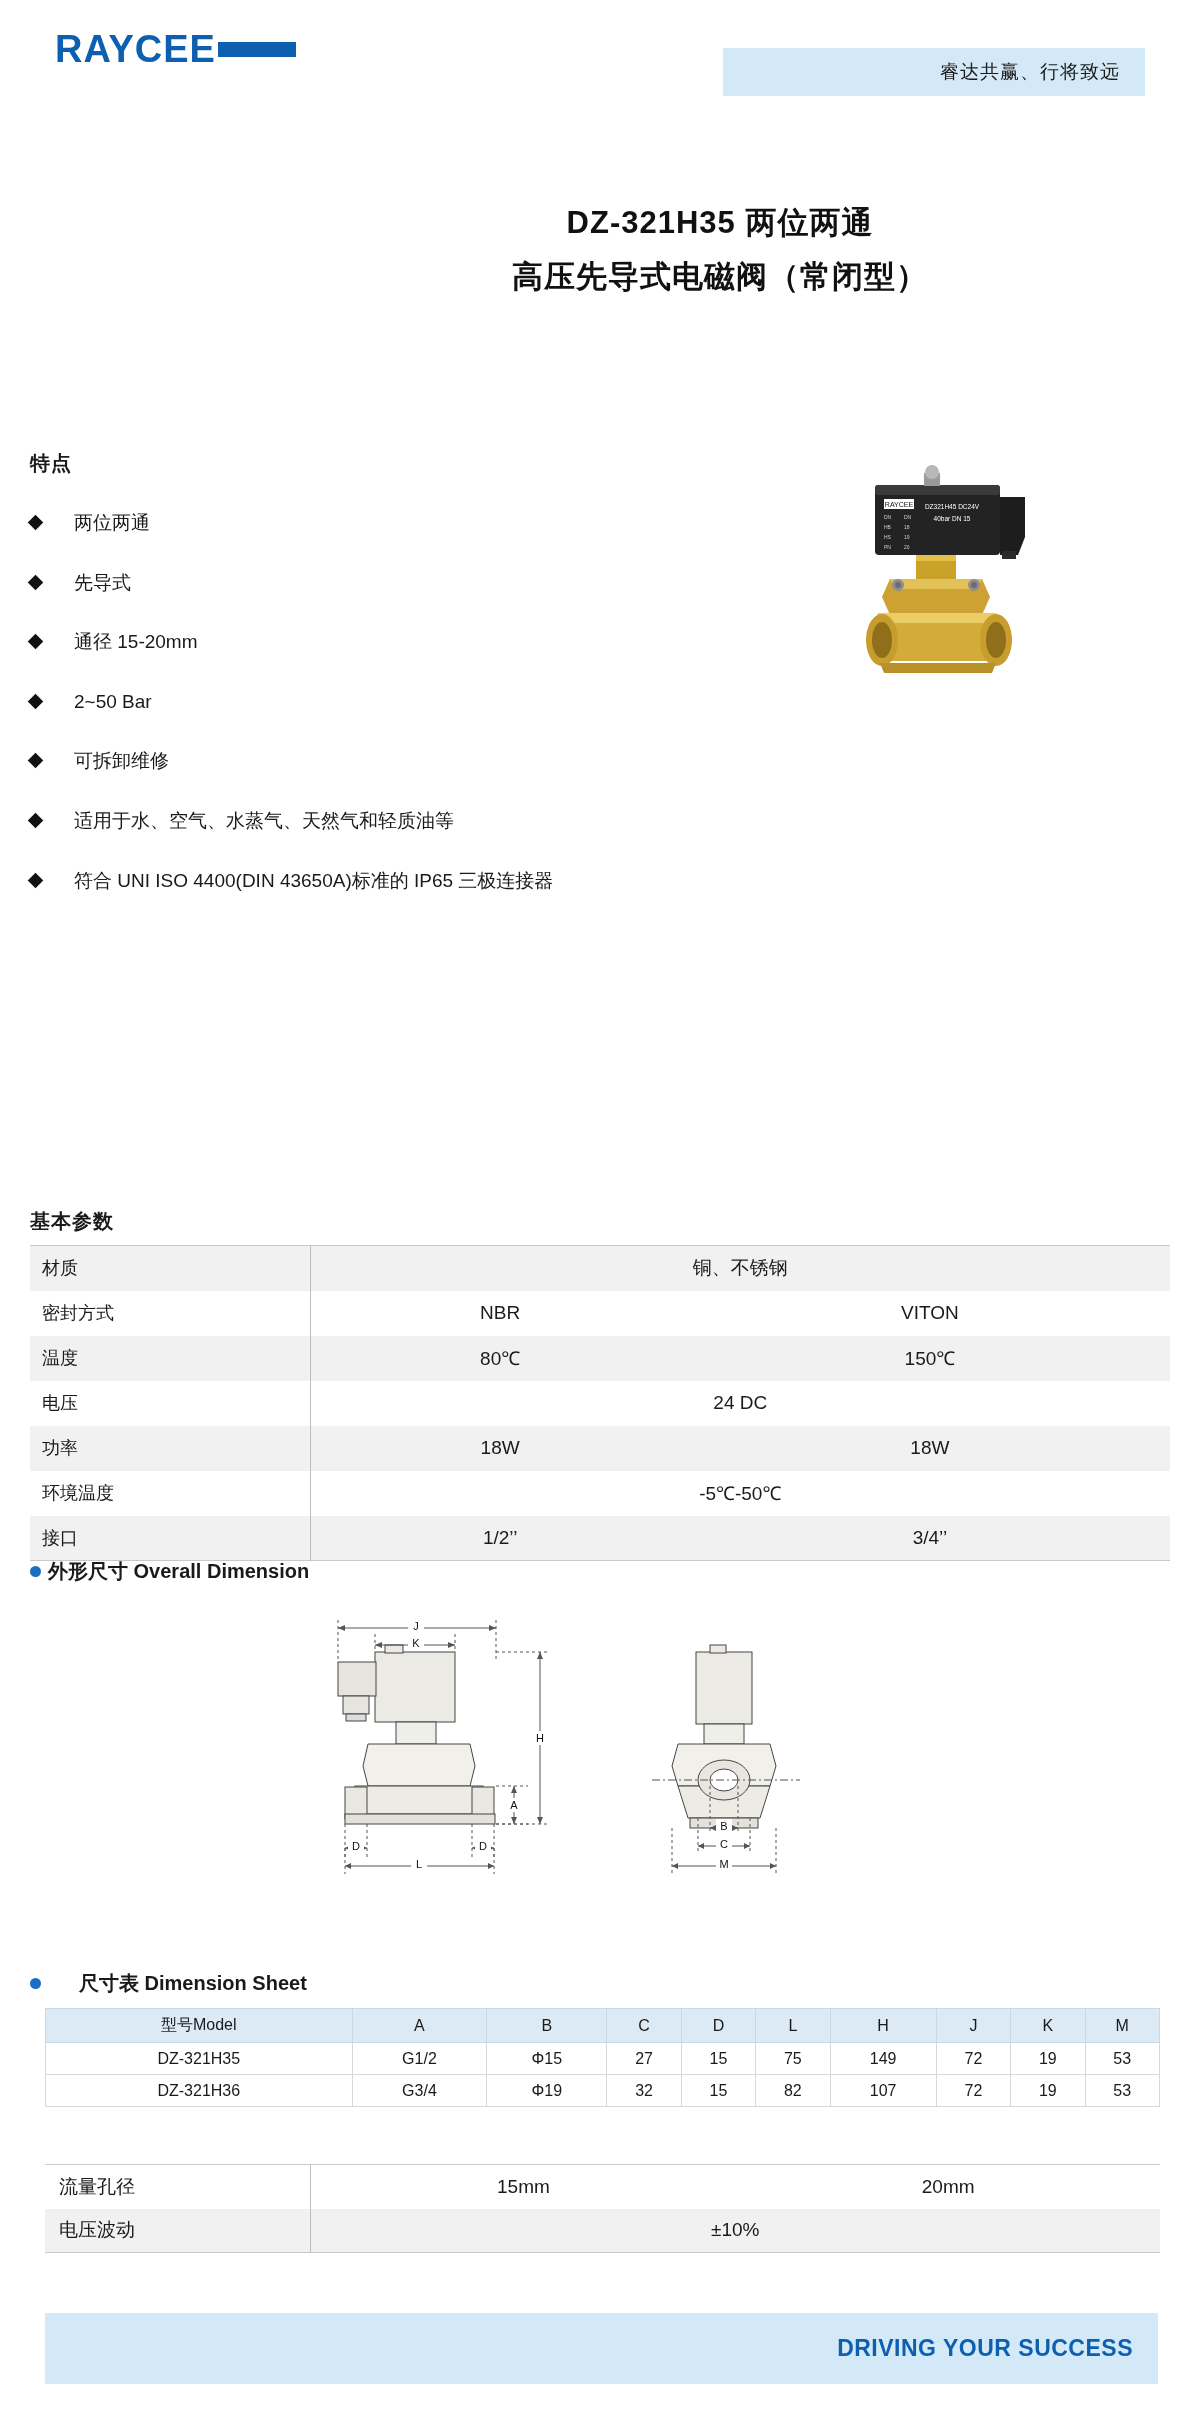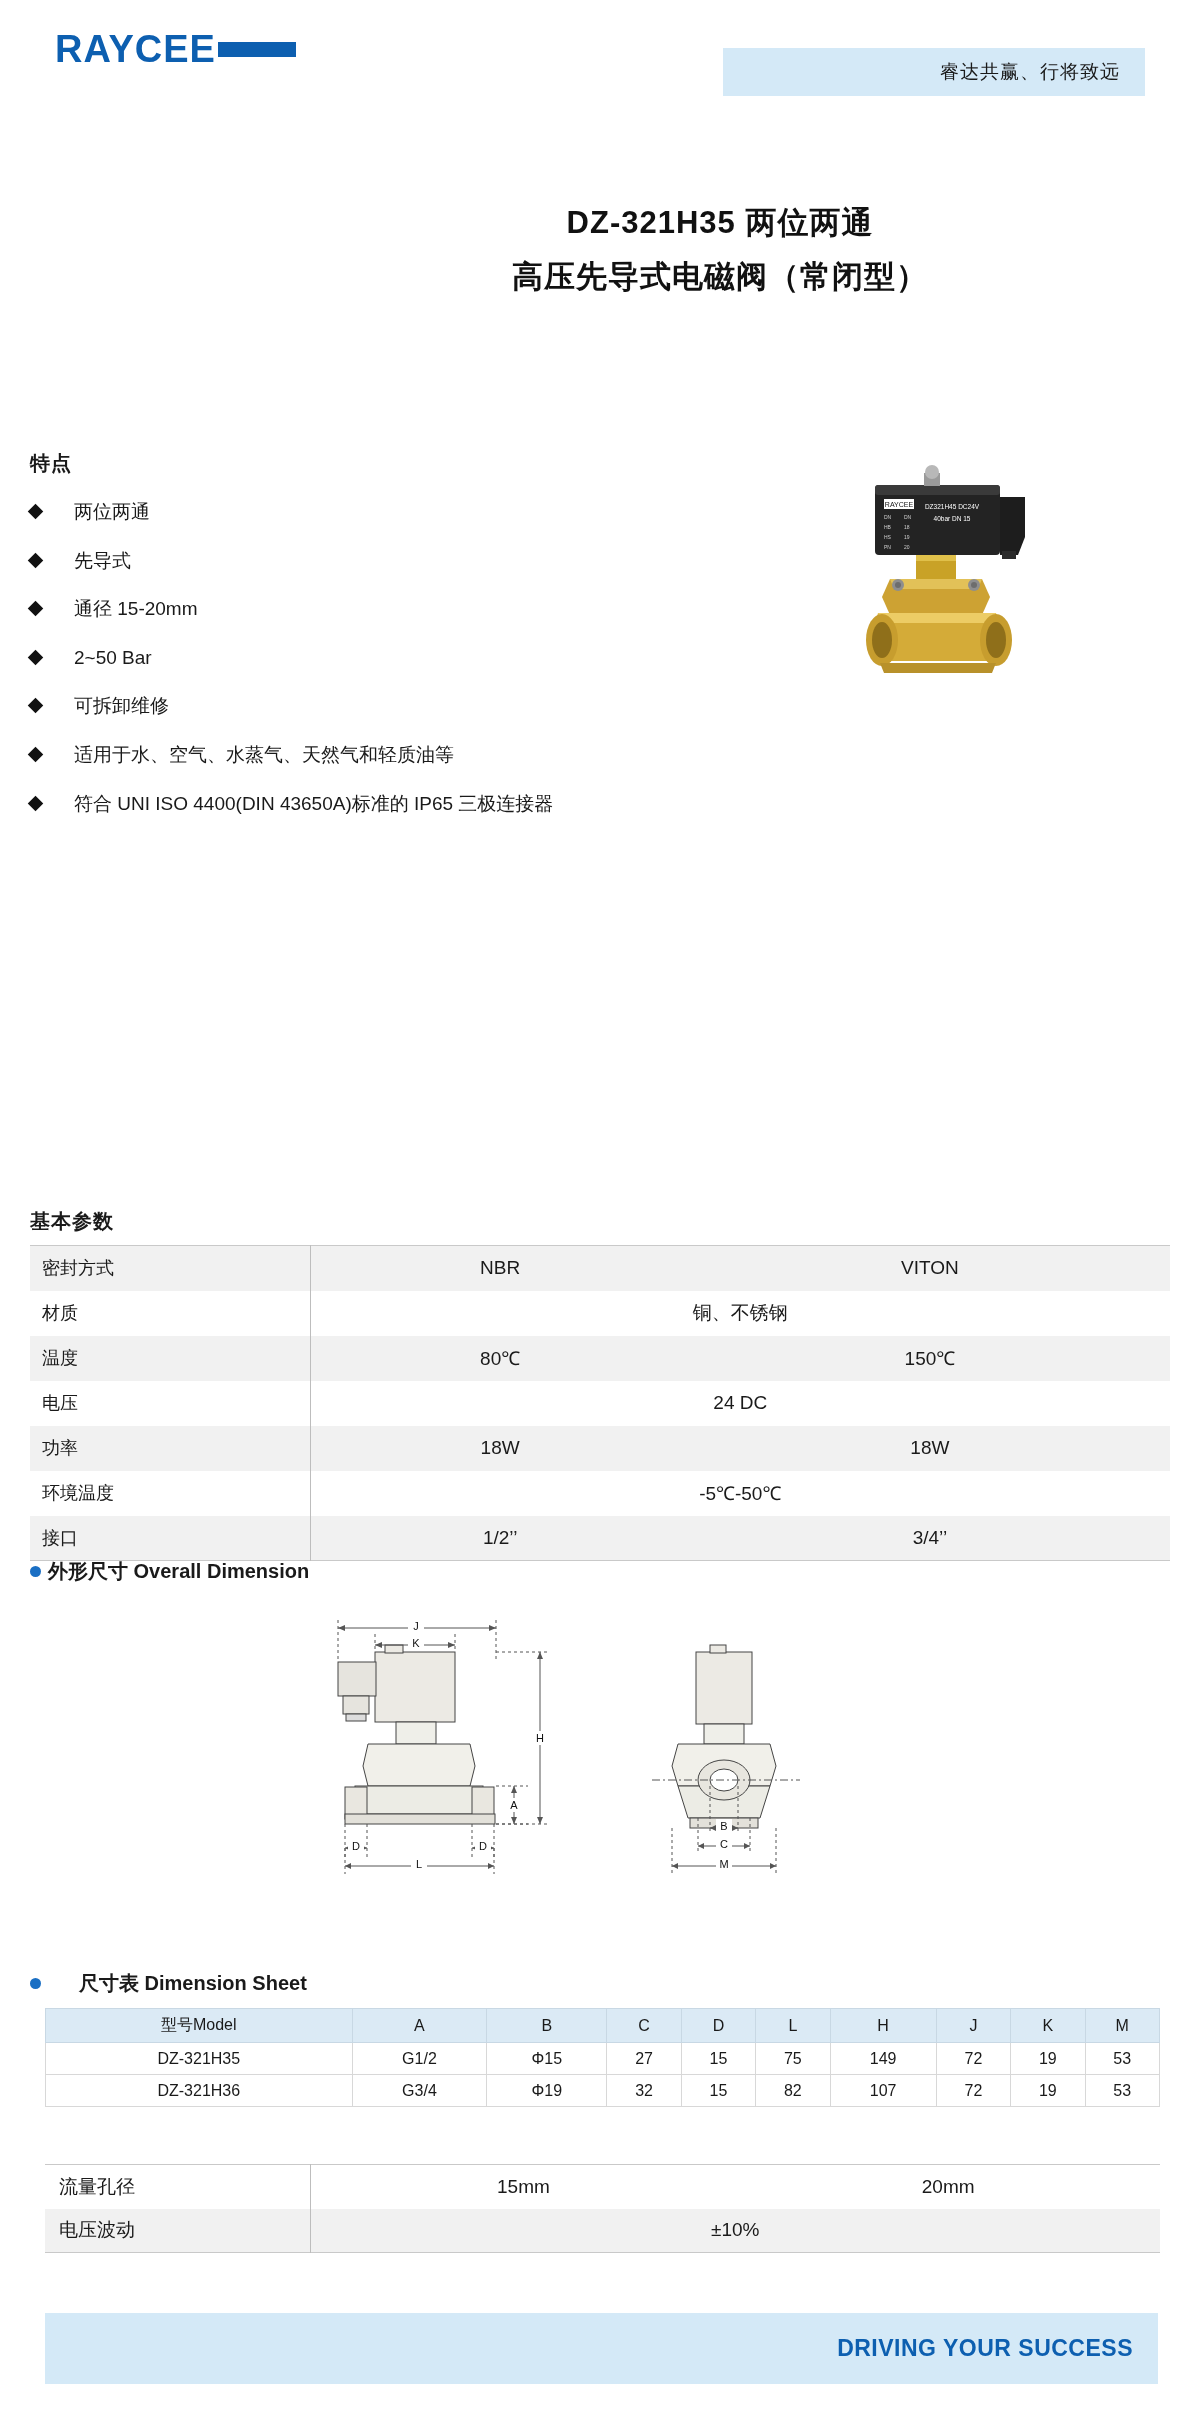--- a/index.html
+++ b/index.html
@@ -79,21 +79,21 @@
   }
   .section-title {
     font-size: 20px;
     font-weight: bold;
     letter-spacing: 1px;
     margin-bottom: 10px;
   }
   .feature-item {
     display: flex;
     align-items: flex-start;
-    margin-top: 22px;
+    margin-top: 33px;
     font-size: 19px;
     line-height: 1.4;
   }
   .diamond {
     width: 11px;
     height: 11px;
     background: #111;
     transform: rotate(45deg);
     margin-top: 7px;
     margin-right: 33px;
@@ -348,27 +348,27 @@
     <ellipse cx="176" cy="185" rx="10" ry="18" fill="#8f6f1a"></ellipse>
     <path d="M60 208 L176 208 L172 218 L64 218 Z" fill="#b8912a"></path>
   </svg>
 </div>
 
 <div class="params-wrap">
   <div class="section-title">基本参数</div>
   <table class="params">
     <tbody>
       <tr>
+        <td class="label">材质</td>
+        <td class="val" colspan="2">铜、不锈钢</td>
+      </tr>
+      <tr>
         <td class="label">密封方式</td>
         <td class="val">NBR</td>
         <td class="val">VITON</td>
-      </tr>
-      <tr>
-        <td class="label">材质</td>
-        <td class="val" colspan="2">铜、不锈钢</td>
       </tr>
       <tr>
         <td class="label">温度</td>
         <td class="val">80℃</td>
         <td class="val">150℃</td>
       </tr>
       <tr>
         <td class="label">电压</td>
         <td class="val" colspan="2">24 DC</td>
       </tr>

